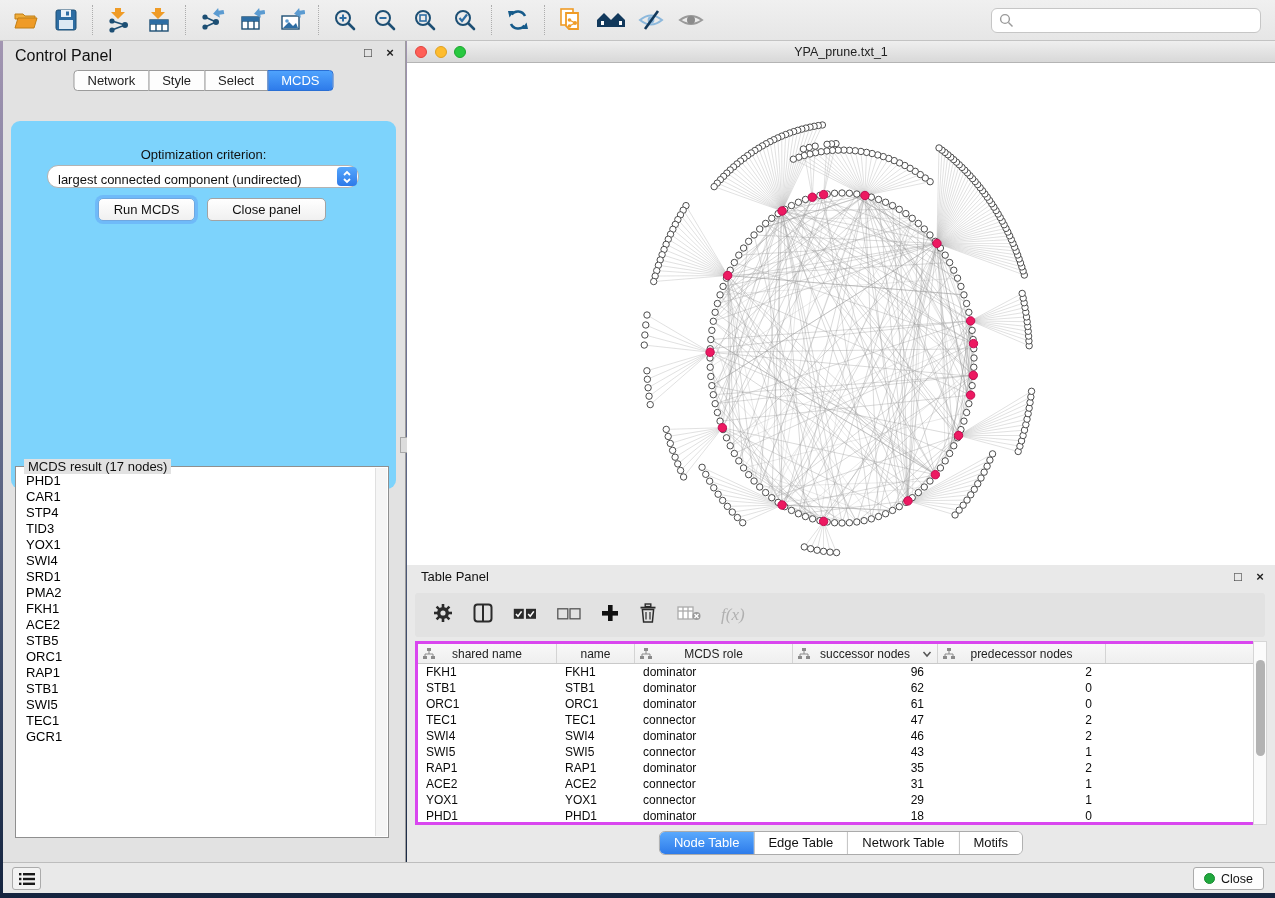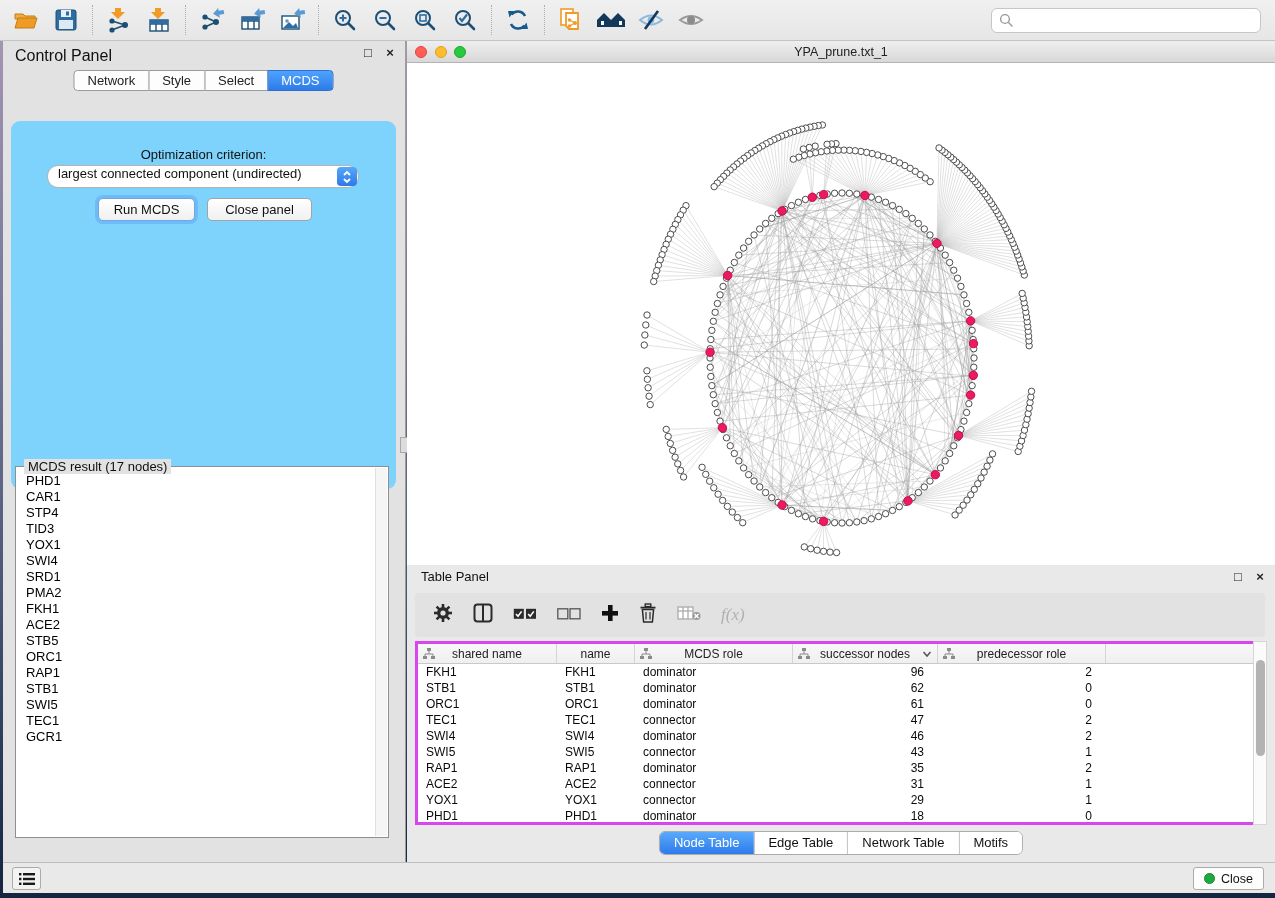--- a/index.html
+++ b/index.html
@@ -31,28 +31,28 @@
   .cp-tab { height:21px; padding:2px 13px 0; font-size:13px; color:#222; background:#fdfdfd;
     border:1px solid #9b9b9b; margin-left:-1px; text-align:right; }
   .cp-tab:first-child { border-radius:4px 0 0 4px; }
   .cp-tab:last-child { border-radius:0 4px 4px 0; }
   .cp-tab.selected { background:linear-gradient(#4fa3fd,#2e7bea); color:#fff; border-color:#2a6fd4; }
 
   #cp-inner { position:absolute; left:8px; top:59px; width:385px; height:368px; background:#7dd3fc; border-radius:9px;margin-top:21px; }
   #opt-label { position:absolute; top:26px; width:100%; text-align:center; font-size:13px; color:#111; }
   #criterion-select { position:absolute; left:36px; top:44px; width:312px; height:23px; background:#fff;
     border:1px solid #b3b3b3; border-radius:11px; font-size:13px; color:#111;
-    display:flex; align-items:flex-start; padding-left:10px; }
+    display:flex; align-items:flex-end; padding-left:10px; }
   #criterion-stepper { position:absolute; right:1px; top:1px; bottom:1px; width:20px; border-radius:4px;
     background:linear-gradient(#55a7fd,#2d79e8); display:flex; align-items:center; justify-content:center; }
   .btn { position:absolute; top:77px; height:23px; background:linear-gradient(#ffffff,#f0f0f0);
     border:1px solid #a3a3a3; border-radius:5px; font-size:13px; color:#111;
     display:flex; align-items:center; justify-content:center; }
   #run-btn { left:87px; width:97px; border-color:#6fa7e0; box-shadow:0 0 0 3px rgba(100,165,245,.55); }
-  #closepanel-btn { left:196px; width:105px; }
+  #closepanel-btn { left:196px; width:119px; }
 
   #mcds-box { position:absolute; left:12px; top:425px; width:374px; height:372px; background:#fff; border:1px solid #8f8f8f; }
   #mcds-legend { position:absolute; left:8px; top:-8px; background:#e2e2e2; padding:0 4px; font-size:13px; color:#111; }
   #mcds-list { position:absolute; left:2px; top:6px; right:14px; bottom:2px; overflow:hidden; }
   .mcds-item { font-size:13px; line-height:16px; padding-left:8px; color:#000; }
   #mcds-scroll { position:absolute; right:1px; top:1px; bottom:1px; width:12px; background:#f5f5f5; border-left:1px solid #e0e0e0; }
 
   #split-grip { position:absolute; left:400px; top:437px; width:9px; height:16px;
     background:#dcdcdc; border:1px solid #a8a8a8; }
 
@@ -1200,21 +1200,21 @@
       </div>
       <div class="th" style="width:168px">
         <svg class="cicon" width="12" height="12" viewBox="0 0 12 12">
             <g fill="#8a8a8a">
               <rect x="4" y="0" width="4" height="3"></rect>
               <rect x="0" y="8" width="4" height="3"></rect>
               <rect x="8" y="8" width="4" height="3"></rect>
             </g>
             <path d="M6 3 V6 M6 6 H2 V8 M6 6 H10 V8" fill="none" stroke="#8a8a8a" stroke-width="1"></path>
           </svg>
-        <span>predecessor role</span>
+        <span>predecessor nodes</span>
       </div>
       <div class="th" style="flex:1; border-right:none"></div>
     </div>
     <div id="grid-body">
         <div class="gr">
           <div class="td l" style="width: 139px;">FKH1</div>
           <div class="td l" style="width: 78px;">FKH1</div>
           <div class="td l" style="width: 158px;">dominator</div>
           <div class="td r" style="width: 145px;">96</div>
           <div class="td r" style="width: 168px;">2</div>

